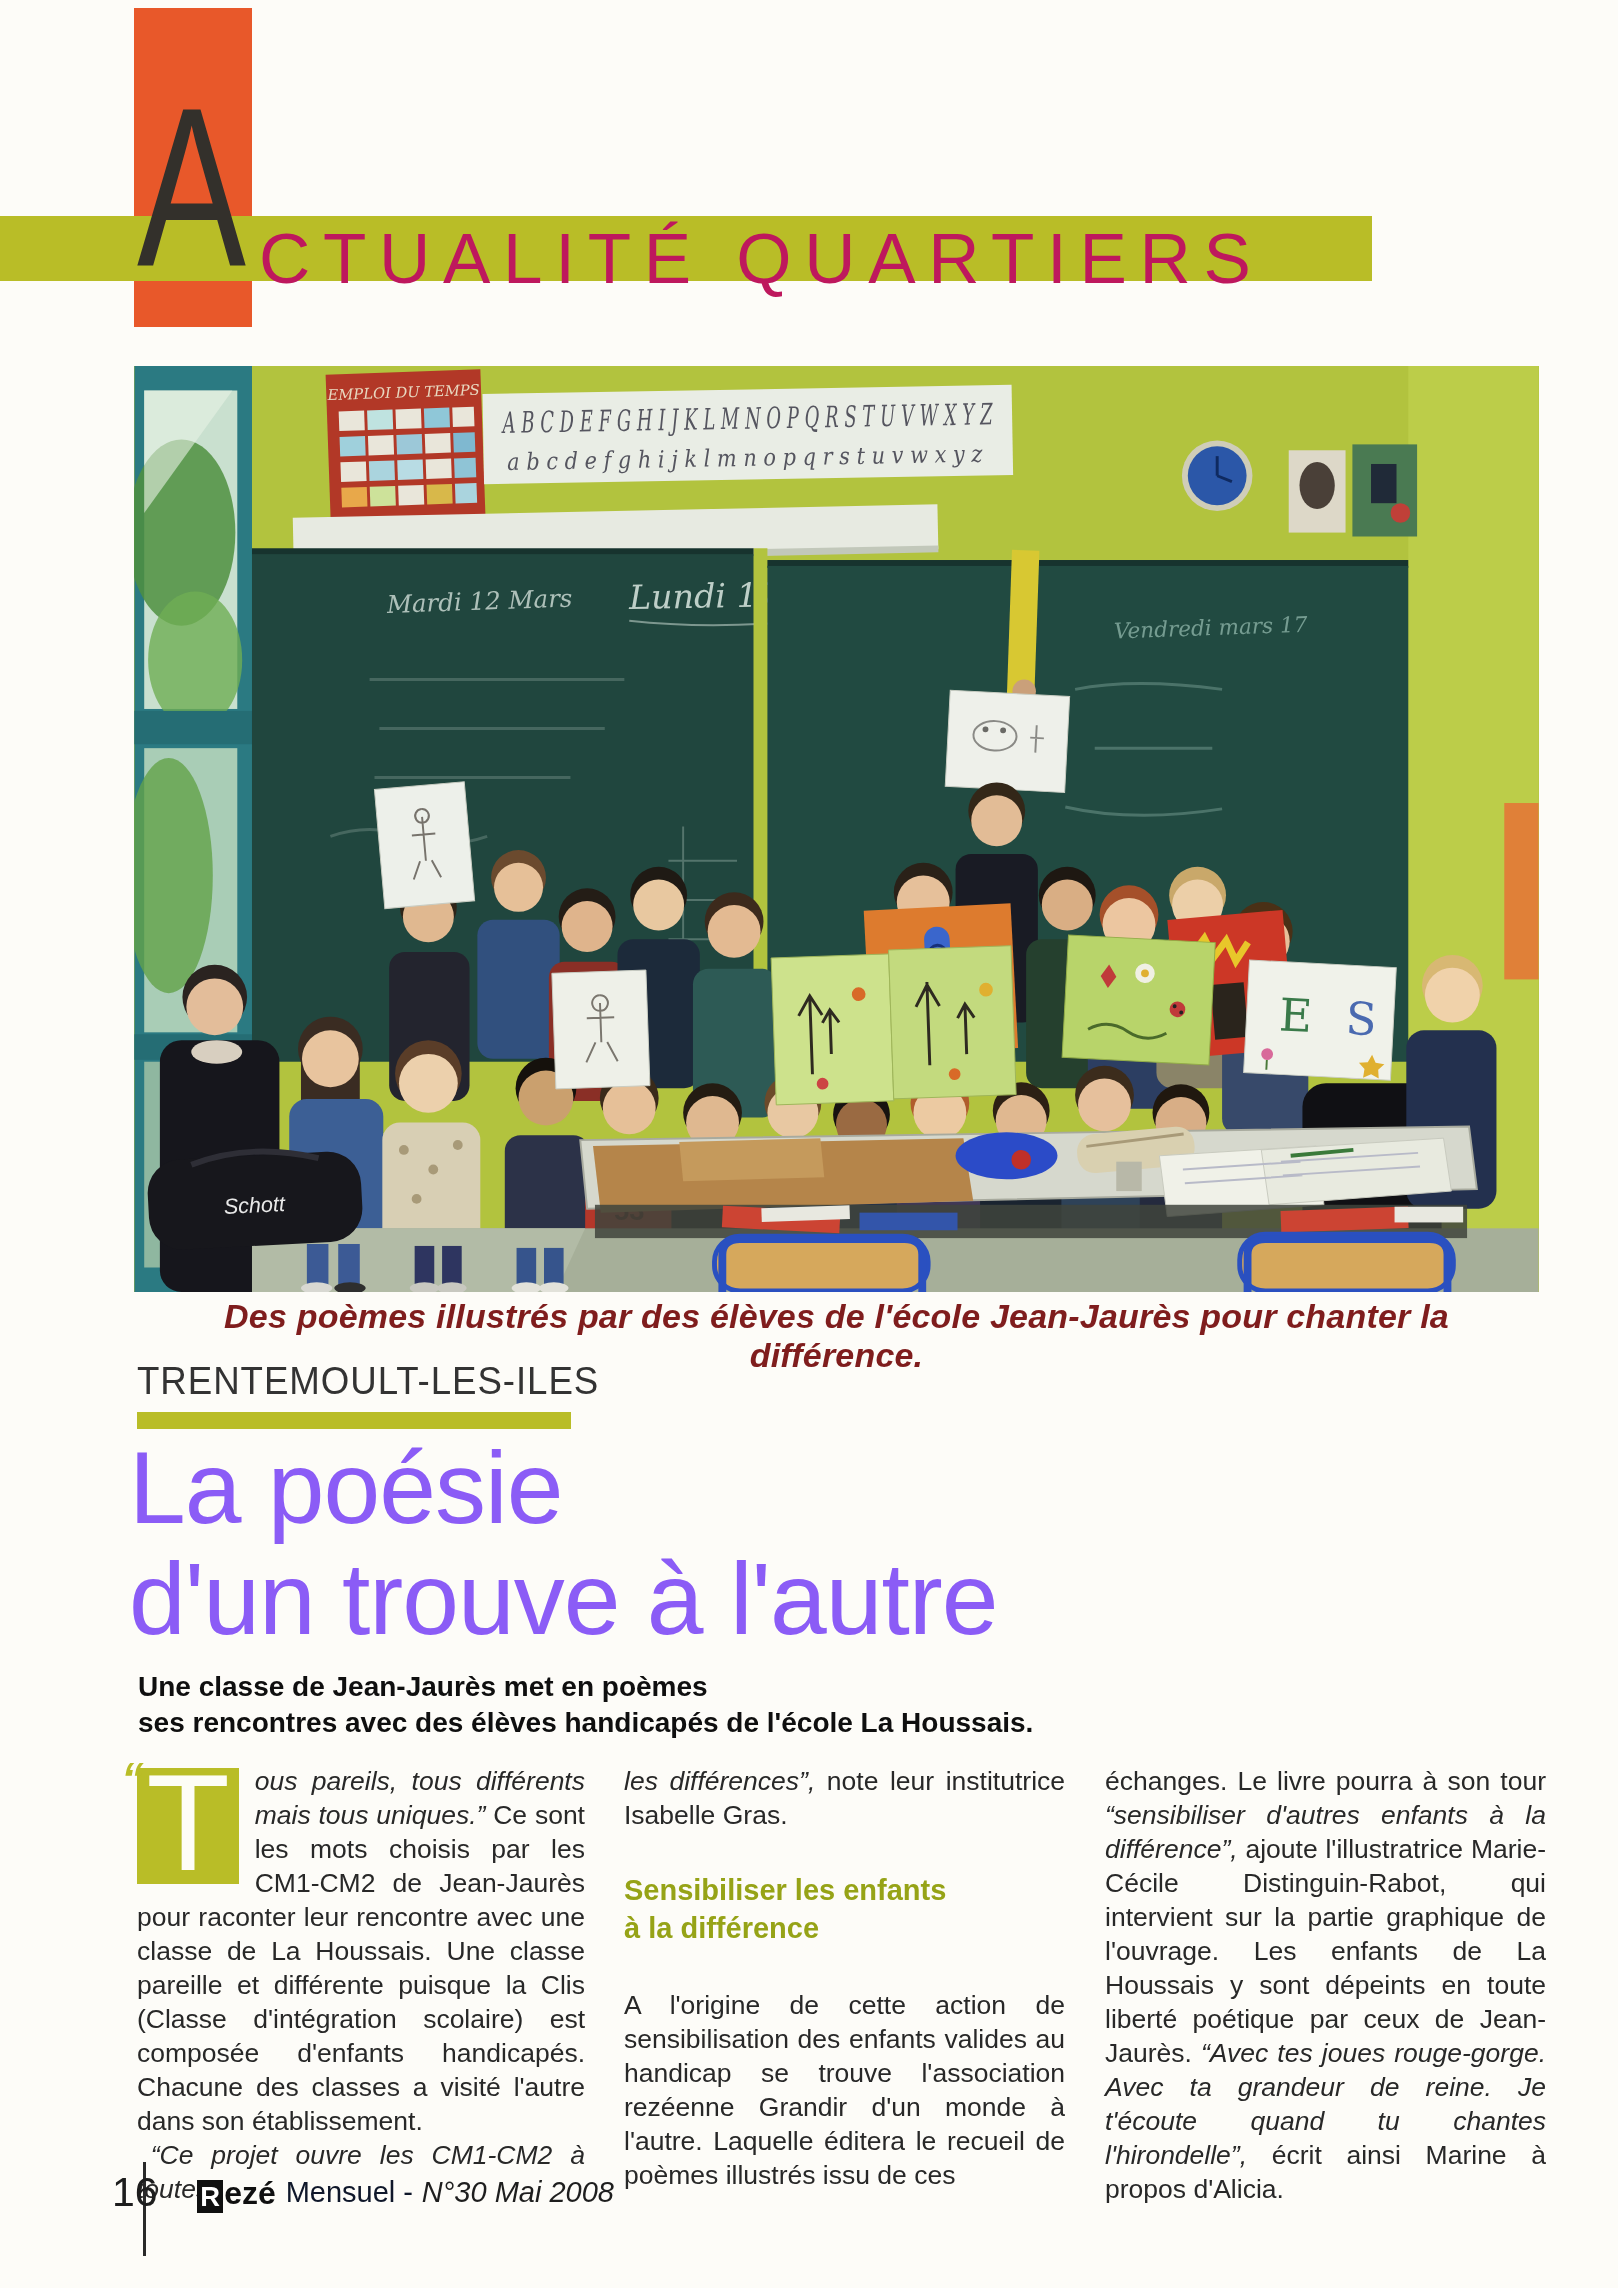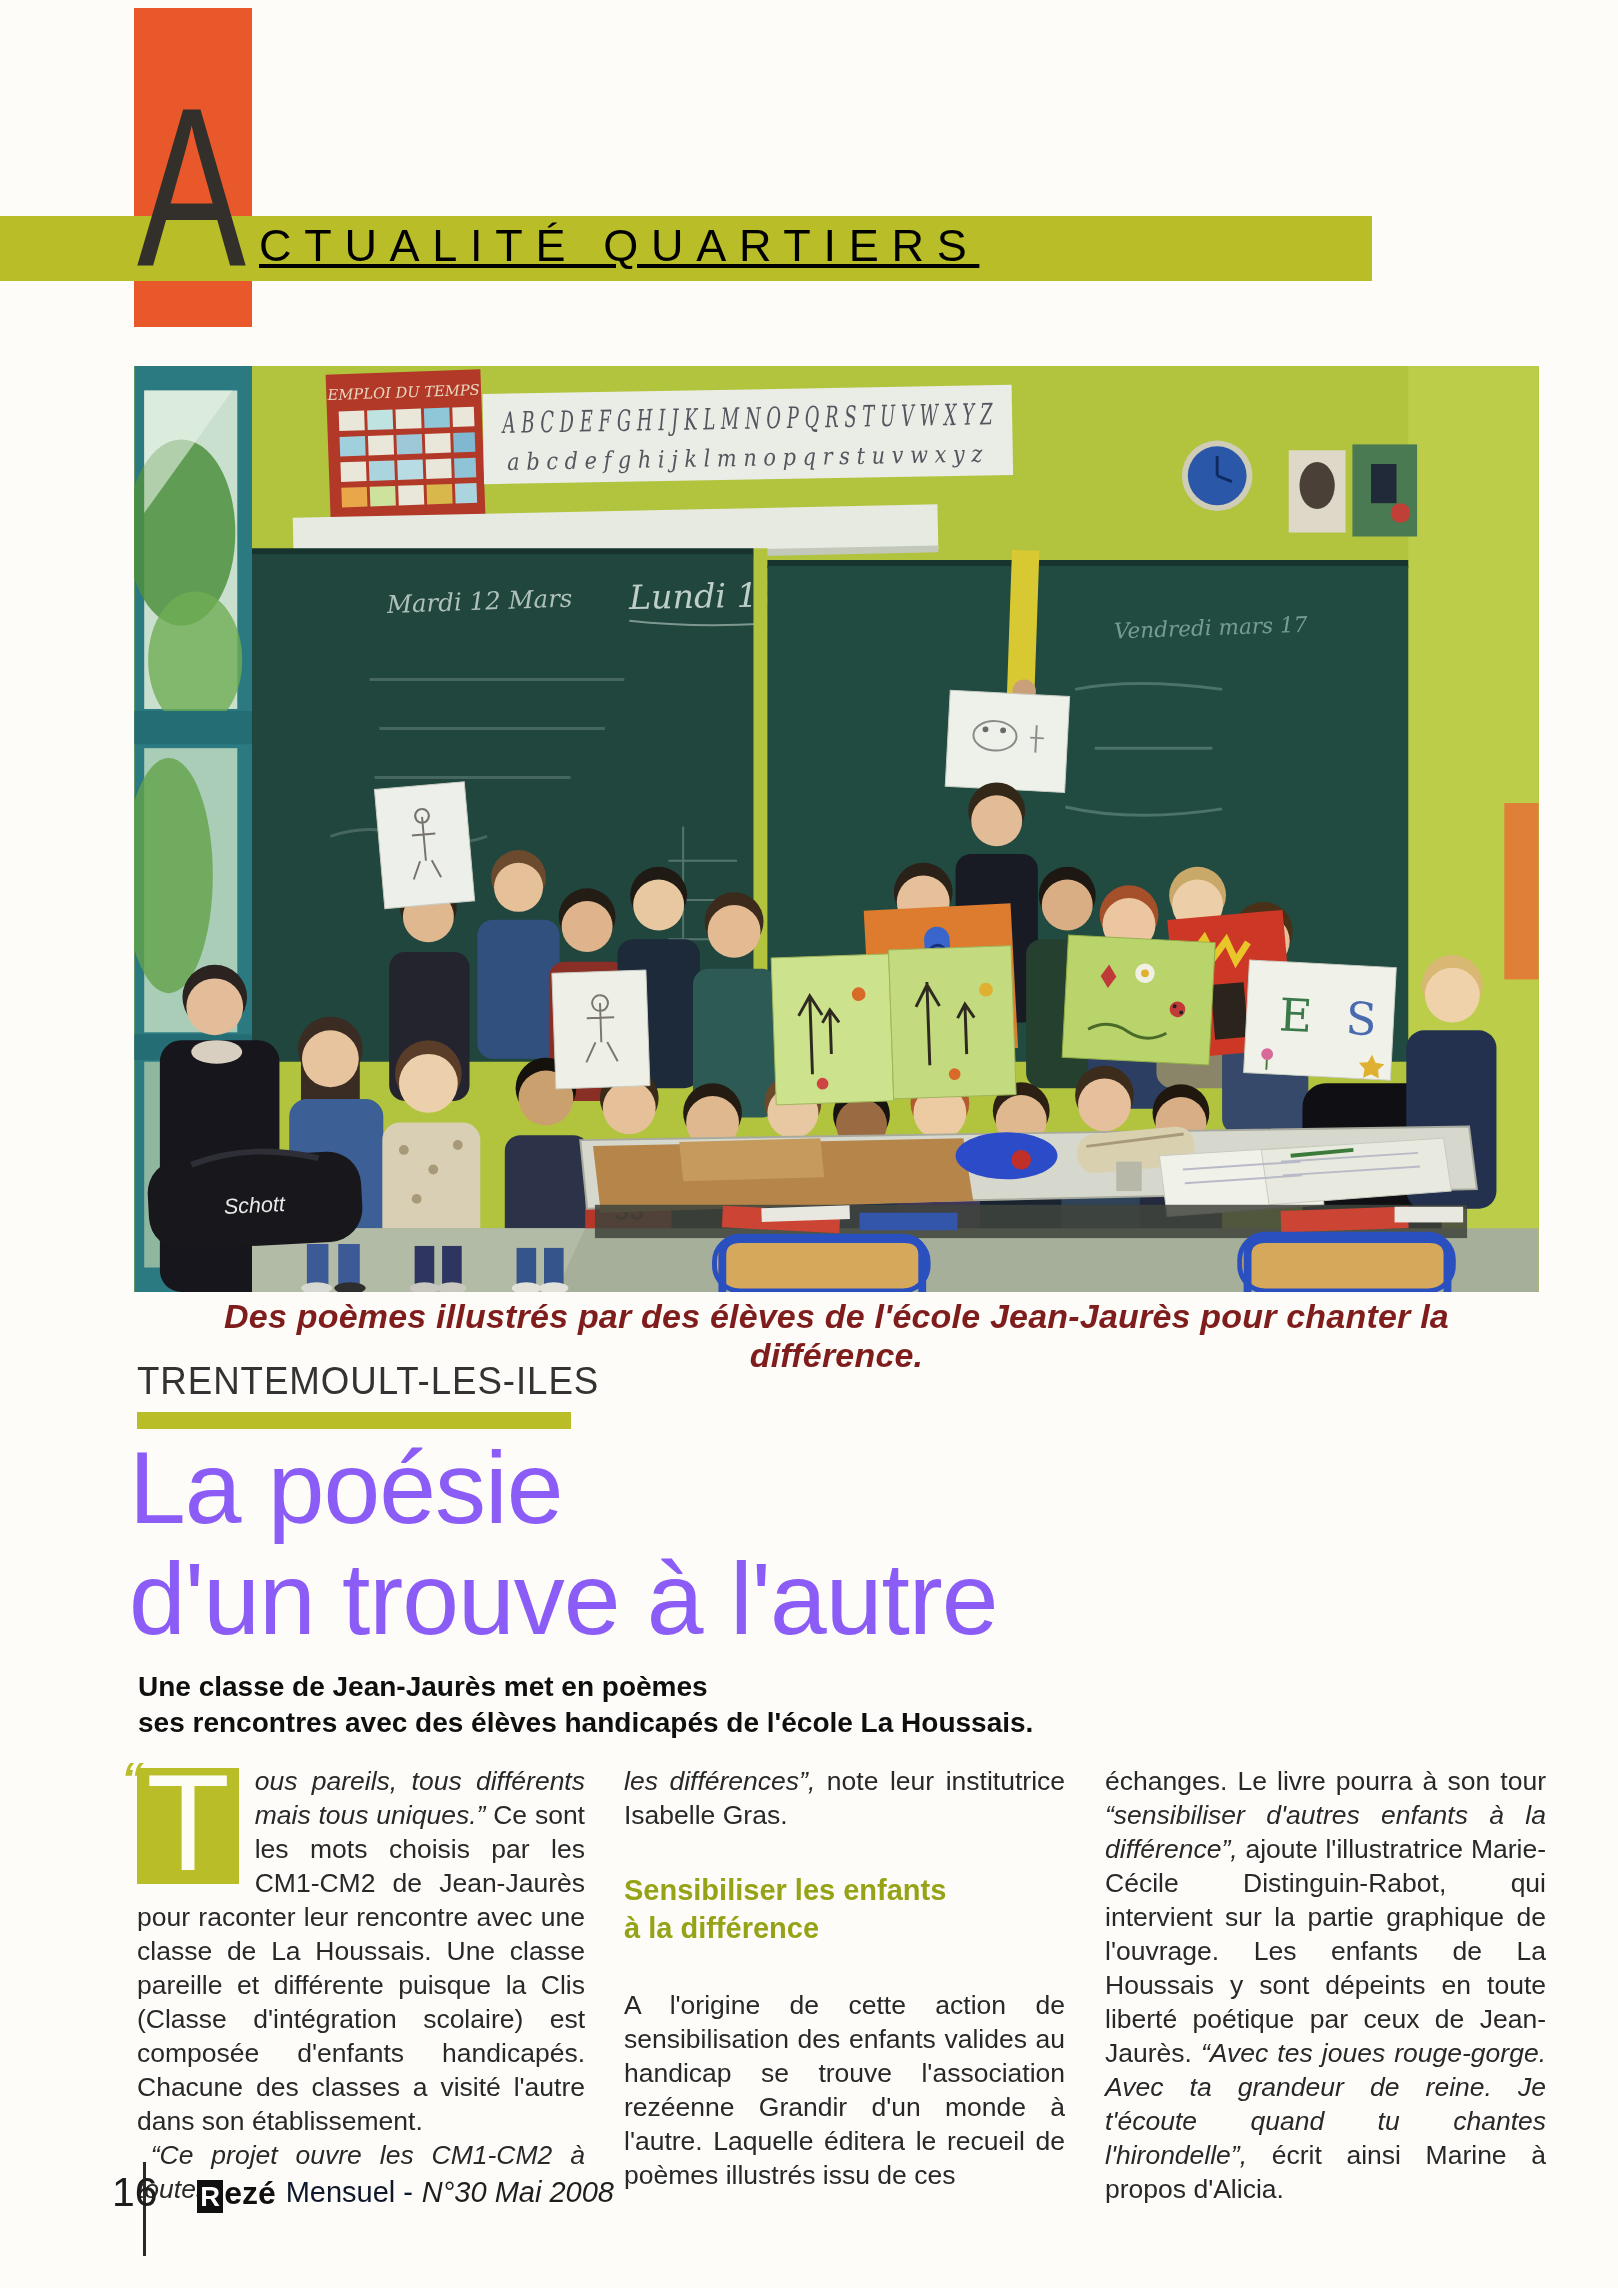--- a/index.html
+++ b/index.html
@@ -9,22 +9,22 @@
     font-family:"Liberation Sans", sans-serif; color:#262626;
   }
   
   .orange-block { position:absolute; left:134px; top:7.8px; width:118px; height:319px; background:#e8582a; }
   .band { position:absolute; left:0; top:216px; width:1372px; height:65px; background:#b9bd27; }
   .masthead-initial {
     position:absolute; left:137px; top:74px; font-size:227px; line-height:1;
     color:#33302b; transform:scaleX(.72); transform-origin:left top; letter-spacing:0;
   }
   .band-title {
-    position:absolute; left:259px; top:223px; font-size:45px; line-height:1;
-    letter-spacing:12.7px; color:#000000; transform:scaleX(1.0); transform-origin:left top;text-decoration:underline;
+    position:absolute; left:259px; top:223px; font-size:71px; line-height:1;
+    letter-spacing:12.7px; color:#be185d; transform:scaleX(1.0); transform-origin:left top;
   }
   
   .photo-wrap { position:absolute; left:134px; top:366px; width:1405px; height:926px; background:#b2c33e; }
   .photo-wrap svg { display:block; }
   .caption {
     position:absolute; left:134px; top:1297px; width:1405px; text-align:center;
     font-size:34px; font-weight:bold; font-style:italic; color:#7f1d1d; letter-spacing:0.2px;
   }
   
   .kicker {

